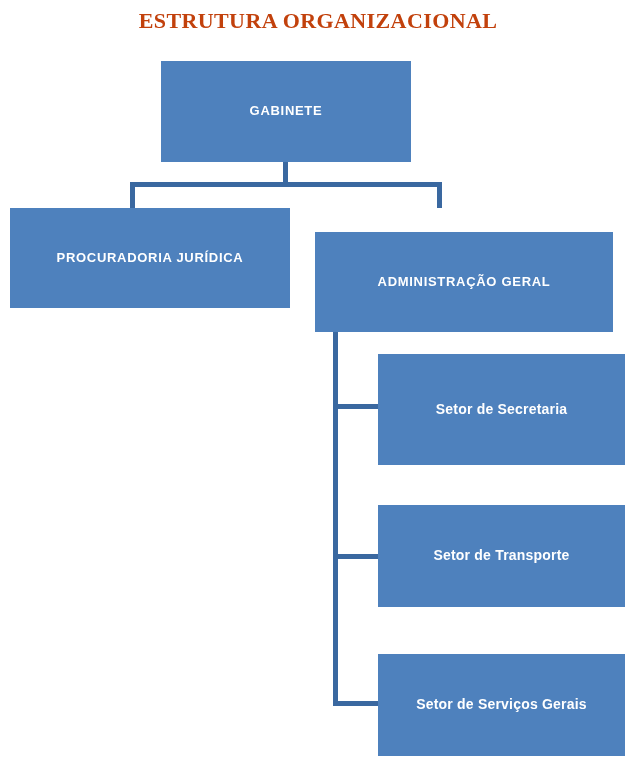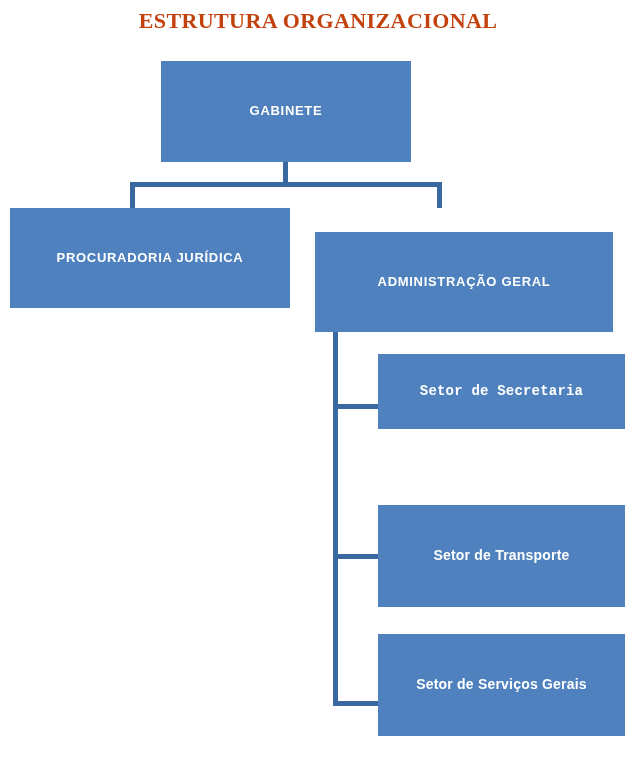--- a/index.html
+++ b/index.html
@@ -61,23 +61,23 @@
     letter-spacing: 0.2px;
   }
   .node-label .line2 {
     display: block;
   }
 
   
   #node-gabinete       { left: 161px; top: 61px;  width: 250px; height: 101px; }
   #node-procuradoria   { left: 10px;  top: 208px; width: 280px; height: 100px; }
   #node-administracao  { left: 315px; top: 197px; width: 298px; height: 100px; margin-top: 35px; }
-  #node-secretaria     { left: 378px; top: 354px; width: 247px; height: 75px; font-family: Liberation Mono, monospace; }
+  #node-secretaria     { left: 378px; top: 354px; width: 247px; height: 111px; }
   #node-transporte     { left: 378px; top: 505px; width: 247px; height: 102px; }
-  #node-servicos       { left: 378px; top: 634px; width: 247px; height: 102px; }
+  #node-servicos       { left: 378px; top: 654px; width: 247px; height: 102px; }
 
   
   .conn {
     position: absolute;
     background: #3A68A0;
   }
   
   #conn-stem-top   { left: 283px; top: 162px; width: 5px;   height: 22px; }
   
   #conn-bar-top    { left: 130px; top: 182px; width: 312px; height: 5px;  }

